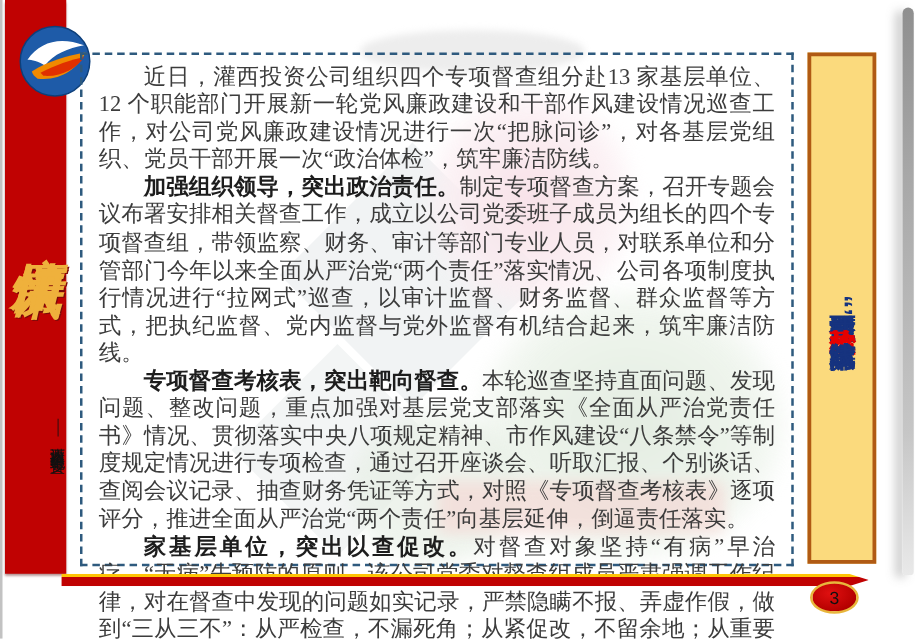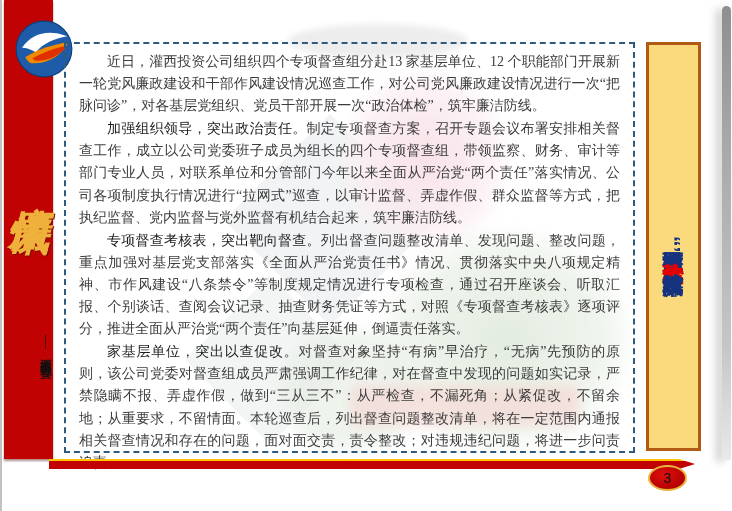--- a/index.html
+++ b/index.html
@@ -51,25 +51,25 @@
   
   .article-box{
     position:absolute;left:64px;top:42px;width:571px;height:411px;
     border:2px dashed #2e5a7e;
     box-sizing:border-box;
     z-index:1;
     padding:6px 13px 0 13px;
   }
   .article-box p{
     margin:0;text-indent:2em;text-align:justify;
-    font-size:14px;line-height:22.1px;color:#3c3c3c;
+    font-size:18px;line-height:22.1px;color:#3c3c3c;
   }
   .article-box p .lead{
     font-family:"Liberation Sans","DejaVu Sans",sans-serif;
-    font-weight:normal;color:#1d1d1d;
+    font-weight:bold;color:#1d1d1d;
   }
   
   .headline-box{
     position:absolute;left:646px;top:42px;width:55px;height:409px;
     background:#fbda7d;
     border:3px solid #b05a14;
     box-sizing:border-box;
     z-index:1;
     display:flex;align-items:center;justify-content:center;
   }
@@ -124,22 +124,22 @@
 
 <div class="banner-title">廉情快讯</div>
 
 <div class="banner-subtitle">
     <span class="dash">—</span>
     <span>灌西投资公司纪委宣</span>
   </div>
 
 <div class="article-box">
   <p><span class="lead"></span><span>近日，灌西投资公司组织四个专项督查组分赴13 家基层单位、12 个职能部门开展新一轮党风廉政建设和干部作风建设情况巡查工作，对公司党风廉政建设情况进行一次“把脉问诊”，对各基层党组织、党员干部开展一次“政治体检”，筑牢廉洁防线。</span></p>
-  <p><span class="lead">加强组织领导，突出政治责任。</span><span>制定专项督查方案，召开专题会议布署安排相关督查工作，成立以公司党委班子成员为组长的四个专项督查组，带领监察、财务、审计等部门专业人员，对联系单位和分管部门今年以来全面从严治党“两个责任”落实情况、公司各项制度执行情况进行“拉网式”巡查，以审计监督、弄虚作假、群众监督等方式，把执纪监督、党内监督与党外监督有机结合起来，筑牢廉洁防线。</span></p>
-  <p><span class="lead">专项督查考核表，突出靶向督查。</span><span>列出督查问题整改清单、发现问题、整改问题，重点加强对基层党支部落实《全面从严治党责任书》情况、贯彻落实中央八项规定精神、市作风建设“八条禁令”等制度规定情况进行专项检查，通过召开座谈会、听取汇报、个别谈话、查阅会议记录、抽查财务凭证等方式，对照《专项督查考核表》逐项评分，推进全面从严治党“两个责任”向基层延伸，倒逼责任落实。</span></p>
+  <p><span class="lead">加强组织领导，突出政治责任。</span><span>制定专项督查方案，召开专题会议布署安排相关督查工作，成立以公司党委班子成员为组长的四个专项督查组，带领监察、财务、审计等部门专业人员，对联系单位和分管部门今年以来全面从严治党“两个责任”落实情况、公司各项制度执行情况进行“拉网式”巡查，以审计监督、财务监督、群众监督等方式，把执纪监督、党内监督与党外监督有机结合起来，筑牢廉洁防线。</span></p>
+  <p><span class="lead">专项督查考核表，突出靶向督查。</span><span>本轮巡查坚持直面问题、发现问题、整改问题，重点加强对基层党支部落实《全面从严治党责任书》情况、贯彻落实中央八项规定精神、市作风建设“八条禁令”等制度规定情况进行专项检查，通过召开座谈会、听取汇报、个别谈话、查阅会议记录、抽查财务凭证等方式，对照《专项督查考核表》逐项评分，推进全面从严治党“两个责任”向基层延伸，倒逼责任落实。</span></p>
   <p><span class="lead">家基层单位，突出以查促改。</span><span>对督查对象坚持“有病”早治疗，“无病”先预防的原则，该公司党委对督查组成员严肃强调工作纪律，对在督查中发现的问题如实记录，严禁隐瞒不报、弄虚作假，做到“三从三不”：从严检查，不漏死角；从紧促改，不留余地；从重要求，不留情面。本轮巡查后，列出督查问题整改清单，将在一定范围内通报相关督查情况和存在的问题，面对面交责，责令整改；对违规违纪问题，将进一步问责追责。</span></p>
 </div>
 
 <div class="headline-box">
   <div class="headline-text"><span class="navy">灌西公司拉网式</span><span class="navy">“</span><span class="red">政治体检</span><span class="navy">”</span><span class="navy">筑牢廉洁防线</span></div>
 </div>
 
 <div class="bottom-rule"></div>
 <div class="page-number">3</div>
 

